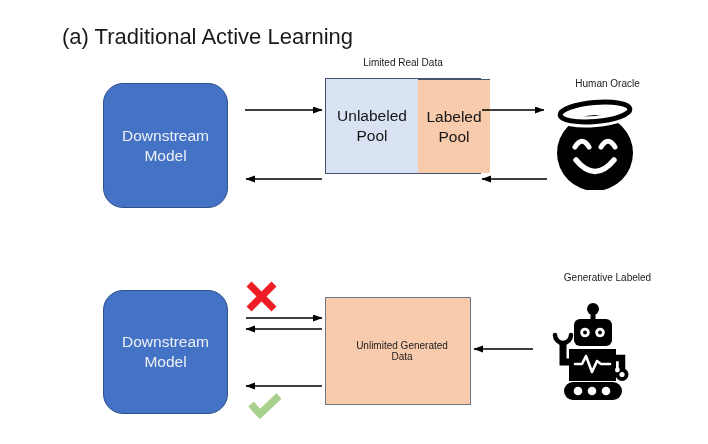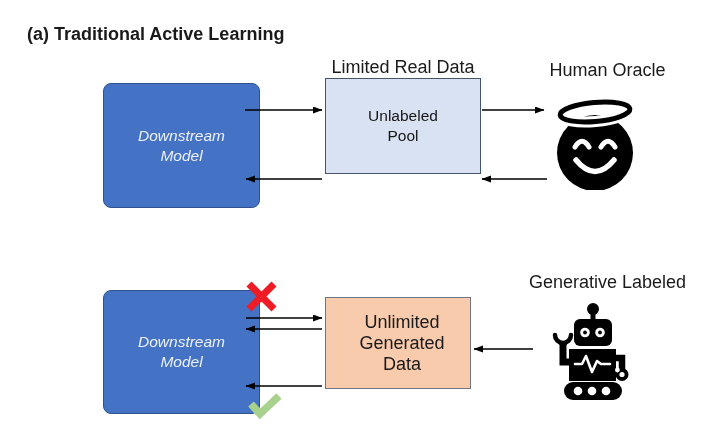--- a/index.html
+++ b/index.html
@@ -1,63 +1,66 @@
 <!DOCTYPE html>
 <html><head>
 <meta charset="utf-8">
 <style>
   html,body{margin:0;padding:0;background:#ffffff;}
   #canvas{
     position:relative;width:708px;height:444px;background:#ffffff;overflow:hidden;
     font-family:"Liberation Sans", sans-serif;color:#111;
   }
   .abs{position:absolute;}
-  .sec-title{font-size:18px;font-weight:700;color:#1a1a1a;white-space:nowrap;}
+  .sec-title{font-size:22px;font-weight:400;color:#1a1a1a;white-space:nowrap;margin-left:35px;}
   .model-box{
-    width:157px;background:#4472C4;border:1.6px solid #2F528F;border-radius:8px;
-    display:flex;align-items:center;justify-content:center;box-sizing:border-box;font-style:italic;
+    width:125px;background:#4472C4;border:1.6px solid #2F528F;border-radius:20px;
+    display:flex;align-items:center;justify-content:center;box-sizing:border-box;
   }
   .model-box .lbl{color:#EDF1F8;font-size:15.5px;line-height:1.28;text-align:center;width:112px;}
   .pool-stack{
     left:325px;top:78px;width:156px;height:96px;box-sizing:border-box;
     border:1px solid #44546A;display:flex;
   }
   .pool{flex:1;display:flex;align-items:center;justify-content:center;box-sizing:border-box;}
   .pool.unlabeled{background:#D9E2F3;}
   .pool.labeled{background:#F8CBAD;border-top:1.6px solid #44546A;}
   .pool .lbl{font-size:15.5px;line-height:1.28;text-align:center;color:#151515;}
   .w90{width:92px;} .w70{width:72px;} .w95{width:96px;}
   .gen-box{
-    left:325px;top:297px;width:146px;height:92px;box-sizing:border-box;
+    left:325px;top:297px;width:146px;height:108px;box-sizing:border-box;
     background:#F8CBAD;border:1.4px solid #6E7585;
     display:flex;align-items:center;justify-content:center;padding-left:8px;
   }
-  .cap{font-size:18px;color:#1a1a1a;text-align:center;}
+  .cap{font-size:10px;color:#1a1a1a;text-align:center;}
   .overlay{left:0;top:0;pointer-events:none;}
 </style>
 </head>
 <body>
 
 <div id="canvas">
 
   <div class="abs sec-title" style="left:27px;top:24px;">(a) Traditional Active Learning</div>
 
   <div class="abs model-box" style="left:103px;top:83px;height:125px;">
     <span class="lbl">Downstream Model</span>
   </div>
 
   <div class="abs cap" style="left:325px;top:57px;width:156px;">Limited Real Data</div>
 
   <div class="abs pool-stack">
     <div class="pool unlabeled">
       <span class="lbl w90">Unlabeled Pool</span>
     </div>
+    <div class="pool labeled">
+      <span class="lbl w70">Labeled Pool</span>
+    </div>
   </div>
 
-  <div class="abs cap" style="left:535px;top:60px;width:145px;text-align:center;">Human Oracle</div>
+  <div class="abs cap" style="left:535px;top:78px;width:145px;text-align:center;">Human Oracle</div>
 
   <svg class="abs" style="left:549px;top:98px;" width="92" height="92" viewBox="0 0 92 92">
     <circle cx="46" cy="55" r="38" fill="#000"></circle>
     <path d="M26,49 Q33,37.5 40,49" stroke="#fff" stroke-width="5" fill="none" stroke-linecap="round"></path>
     <path d="M52,49 Q59,37.5 66,49" stroke="#fff" stroke-width="5" fill="none" stroke-linecap="round"></path>
     <path d="M27,62 Q46,85 65,62" stroke="#fff" stroke-width="5.5" fill="none" stroke-linecap="round"></path>
     <g transform="rotate(-5 46 14)">
       <ellipse cx="46" cy="14" rx="35" ry="9.5" fill="none" stroke="#fff" stroke-width="11"></ellipse>
       <ellipse cx="46" cy="14" rx="35" ry="9.5" fill="none" stroke="#000" stroke-width="5"></ellipse>
     </g>

